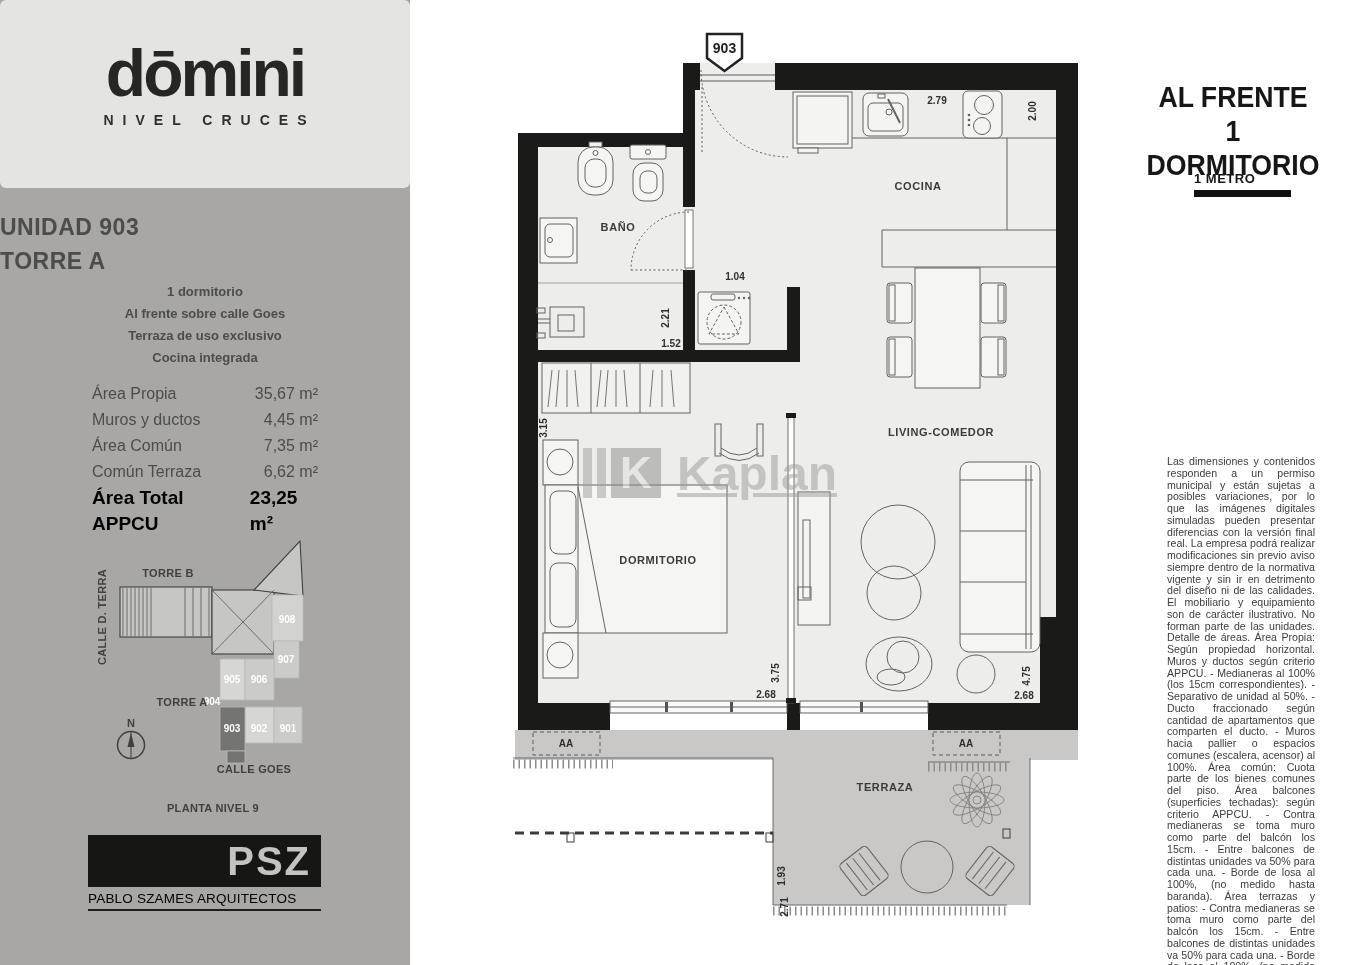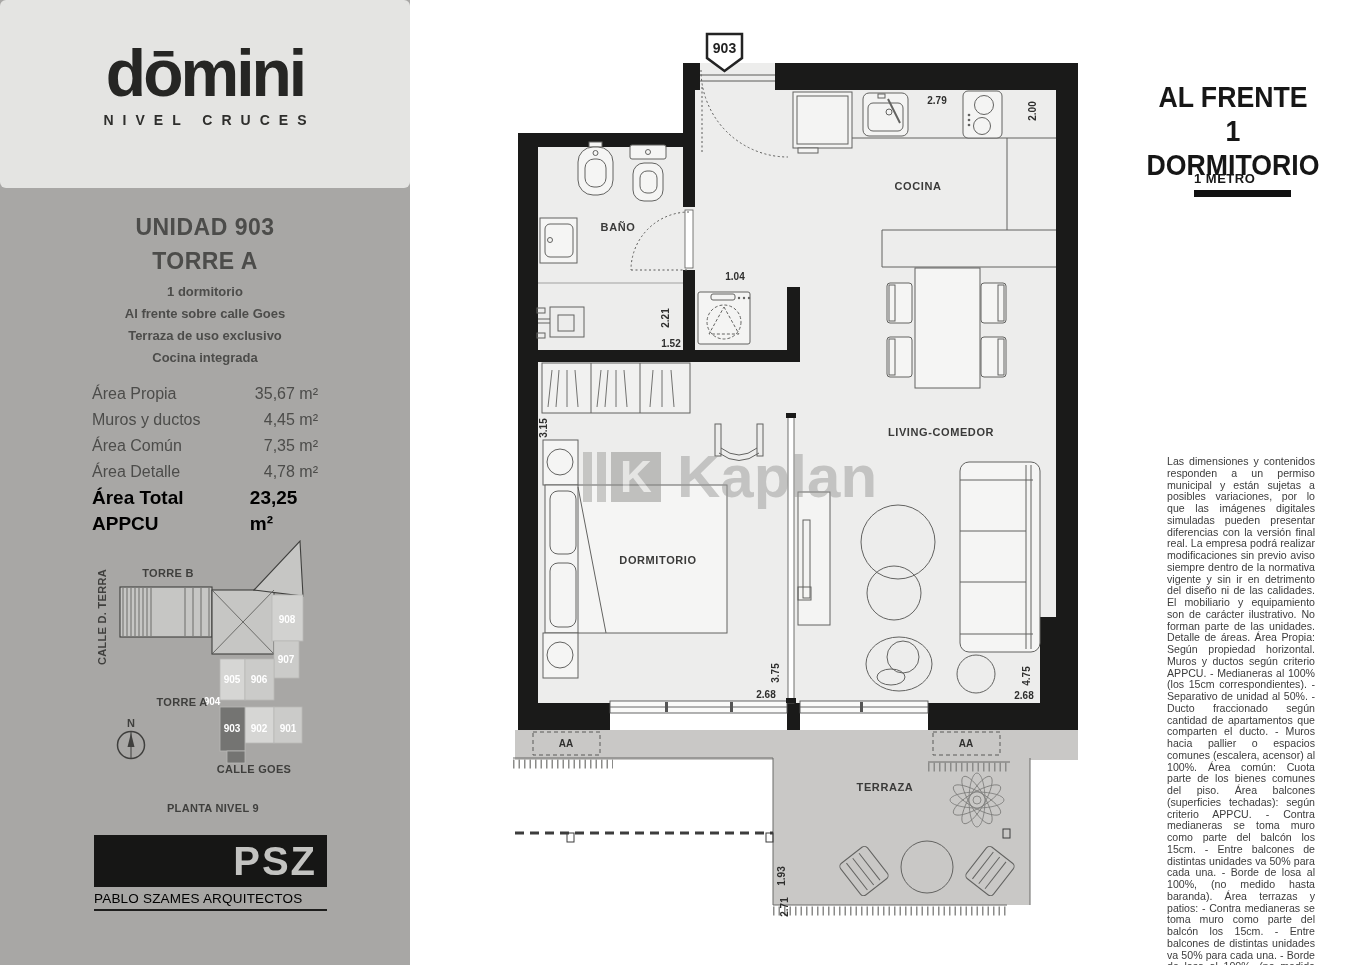--- a/index.html
+++ b/index.html
@@ -5,43 +5,43 @@
   * { margin:0; padding:0; box-sizing:border-box; }
   html,body { width:1365px; height:965px; background:#fff; font-family:"Liberation Sans", sans-serif; overflow:hidden; }
   .page { position:relative; width:1365px; height:965px; background:#fff; }
 
   
   .sidebar { position:absolute; left:0; top:0; width:410px; height:965px; background:#a8a7a5; }
   .brand { position:absolute; left:0; top:0; width:410px; height:188px; background:#e4e4e2; text-align:center;border-radius:6px; }
   .brand-logo { margin-top:40px; font-size:66px; font-weight:bold; letter-spacing:-3px; color:#262624; line-height:1; }
   .brand-sub { margin-top:6px; font-size:14px; font-weight:bold; letter-spacing:9px; color:#2e2e2c; text-indent:9px; }
 
-  .u-title, .u-tower { position:absolute; left:0; width:410px; text-align:center; font-weight:bold; color:#4c4c4a; font-size:23px; letter-spacing:.5px; }
+  .u-title, .u-tower { position:absolute; left:0; width:410px; font-weight:bold; color:#4c4c4a; font-size:23px; letter-spacing:.5px; }
   .u-title { top:214px; }
   .u-tower { top:248px; }
   .features { position:absolute; left:0; top:281px; width:410px; text-align:center; color:#4c4c4a; font-size:13px; font-weight:bold; line-height:22px; }
   .areas { position:absolute; left:92px; top:381px; width:226px; color:#4c4c4a; font-size:16px; }
   .arow { display:flex; justify-content:space-between; line-height:26px;gap:12px; }
   .arow.total { font-weight:bold; font-size:19px; color:#000000; }
 
   .keyplan { position:absolute; left:90px; top:532px; }
-  .psz { position:absolute; left:94px; top:835px; width:233px; }
+  .psz { position:absolute; left:88px; top:835px; width:233px; }
   .psz-box { height:52px; background:#161615; color:#c3c3c1; font-size:40px; font-weight:bold; letter-spacing:2px; display:flex; align-items:center; justify-content:flex-end; padding-right:10px; }
   .psz-name { margin-top:4px; padding-bottom:3px; border-bottom:2px solid #1d1d1c; font-size:13.5px; letter-spacing:.2px; color:#000000; white-space:nowrap; }
 
   
   .plan { position:absolute; left:490px; top:25px; }
   .plan text { font-family:"Liberation Sans", sans-serif; }
   .dim { font-size:10px; font-weight:bold; fill:#2f2f2e; }
   .room { font-size:11px; font-weight:bold; letter-spacing:.6px; fill:#3a3a39; }
   .kpt { font-size:10px; font-weight:bold; fill:#fff; }
   .kpd { font-size:11px; font-weight:bold; fill:#3f3f3d; letter-spacing:.3px; }
 
   .watermark { position:absolute; left:583px; top:442px; display:flex; align-items:center; gap:10px; opacity:.5; }
-  .wm-text { font-size:60px; font-weight:bold; color:#9b9b99; }
+  .wm-text { font-size:48px; font-weight:bold; color:#9b9b99;text-decoration:underline; }
 
   .rheader { position:absolute; left:1128px; top:80px; width:210px; text-align:center; color:#161616; font-weight:bold; transform:scaleX(.92); }
   .rheader div { font-size:29px; line-height:34px; letter-spacing:0; }
   .scale { position:absolute; left:1194px; top:171px; width:97px; text-align:left; }
   .scale-label { font-size:13px; font-weight:bold; letter-spacing:.5px; color:#161616; }
   .scale-bar { height:7px; background:#111; margin-top:4px; }
 
   .disclaimer { position:absolute; left:1167px; top:456px; width:148px; font-size:10.6px; line-height:11.75px; text-align:justify; color:#3c3c3c; }
 </style>
 </head>
@@ -72,22 +72,22 @@
         </div>
       <div class="arow">
           <span>Muros y ductos</span>
           <span>4,45 m²</span>
         </div>
       <div class="arow">
           <span>Área Común</span>
           <span>7,35 m²</span>
         </div>
       <div class="arow">
-          <span>Área Detalle</span>
-          <span>4,78 m²</span>
+          <span>Común Terraza</span>
+          <span>6,62 m²</span>
         </div>
       <div class="arow total">
           <span>Área Total APPCU</span>
           <span>23,25 m²</span>
         </div>
     </div>
 
     <svg class="keyplan" width="230" height="290" viewBox="0 0 230 290">
       <text class="kpd" x="78" y="45" text-anchor="middle">TORRE B</text>
       <text class="kpd" x="16" y="85" text-anchor="middle" transform="rotate(-90 16 85)" font-size="9">CALLE D. TERRA</text>

